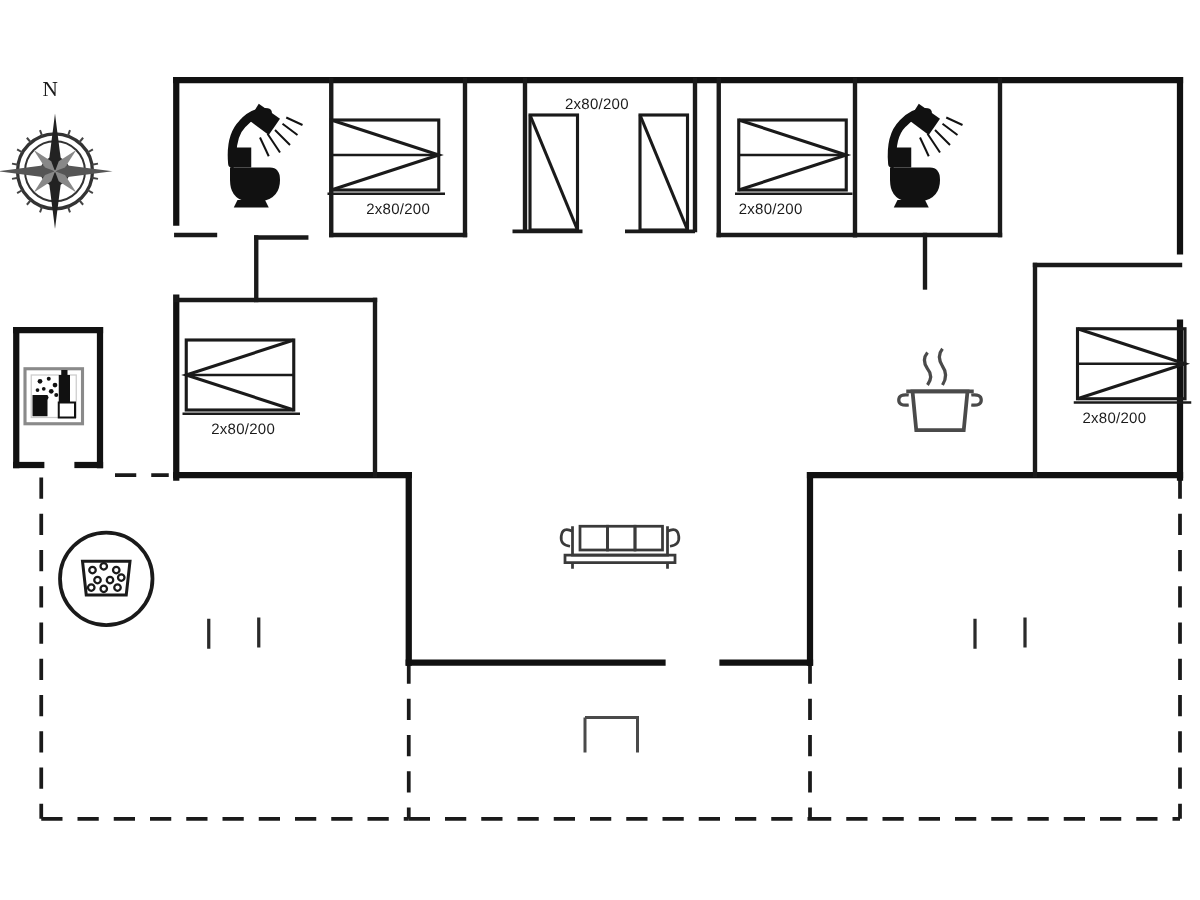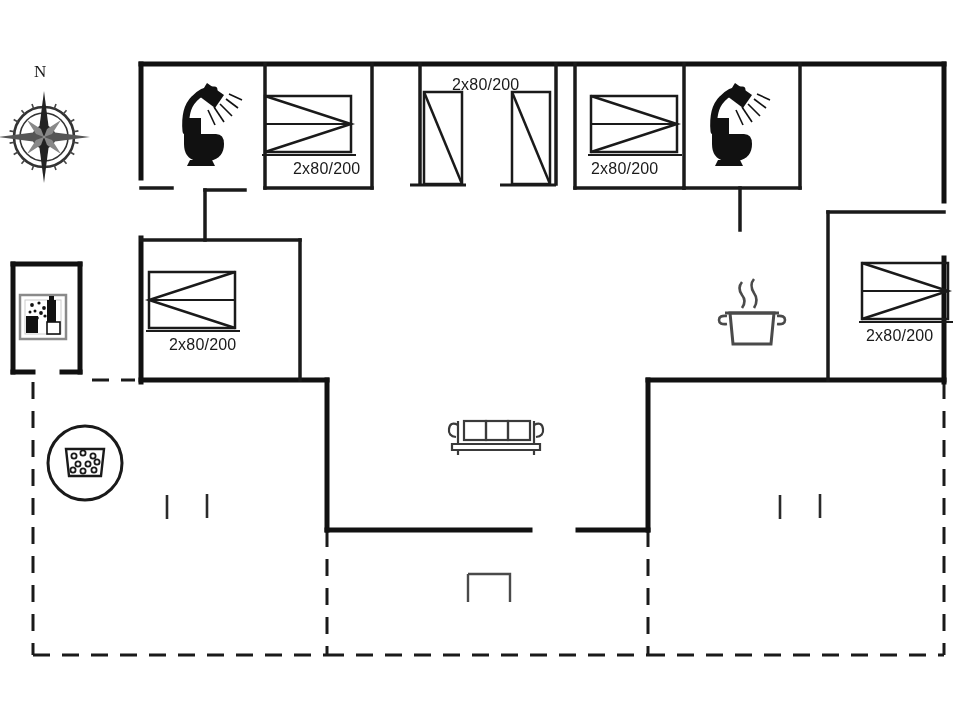--- a/index.html
+++ b/index.html
@@ -1,19 +1,19 @@
 <!DOCTYPE html>
 <html><head>
 <meta charset="utf-8">
 <style>
   html,body{margin:0;padding:0;background:#ffffff;}
   body{width:960px;height:720px;overflow:hidden;font-family:"Liberation Sans",sans-serif;}
   #plan{position:relative;width:960px;height:720px;background:#fff;}
   svg{position:absolute;top:0;left:0;}
-  .lbl{position:absolute;font-family:"Liberation Sans",sans-serif;font-size:16px;color:#1a1a1a;
+  .lbl{position:absolute;font-family:"Liberation Sans",sans-serif;font-size:12px;color:#1a1a1a;
        letter-spacing:.2px;white-space:nowrap;}
   .compass-n{position:absolute;font-family:"Liberation Serif",serif;font-size:17px;color:#1a1a1a;}
 </style>
 </head>
 <body>
 
 <div id="plan">
 
   <svg width="960" height="720" viewBox="0 0 960 720">
 

